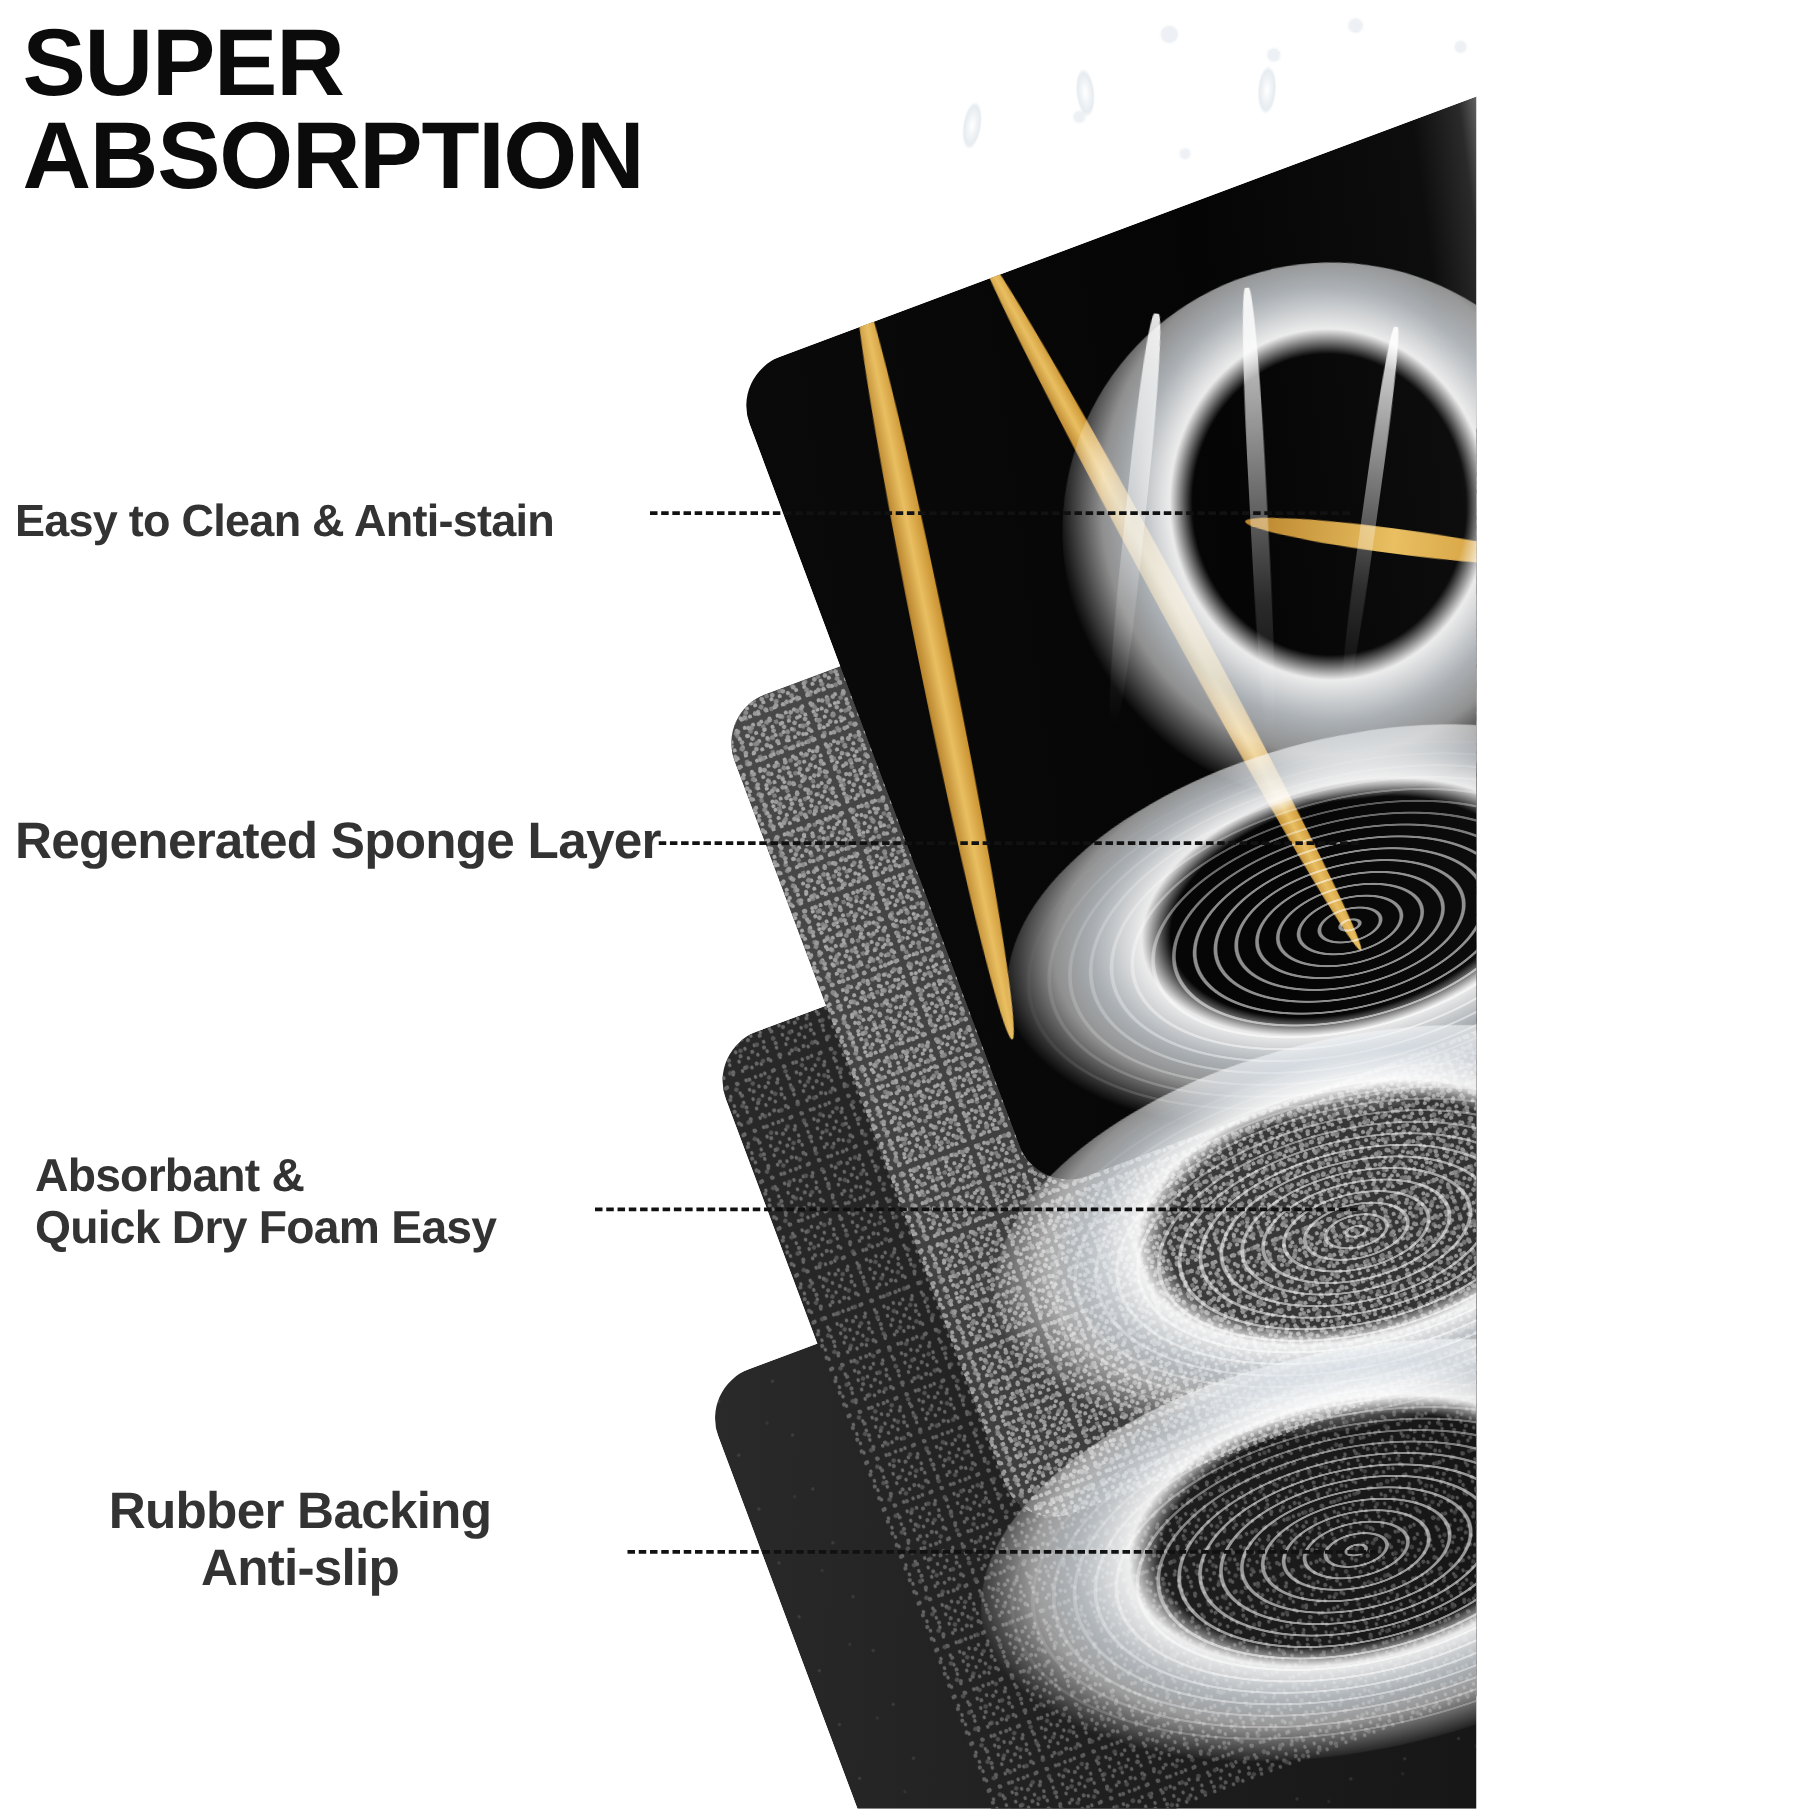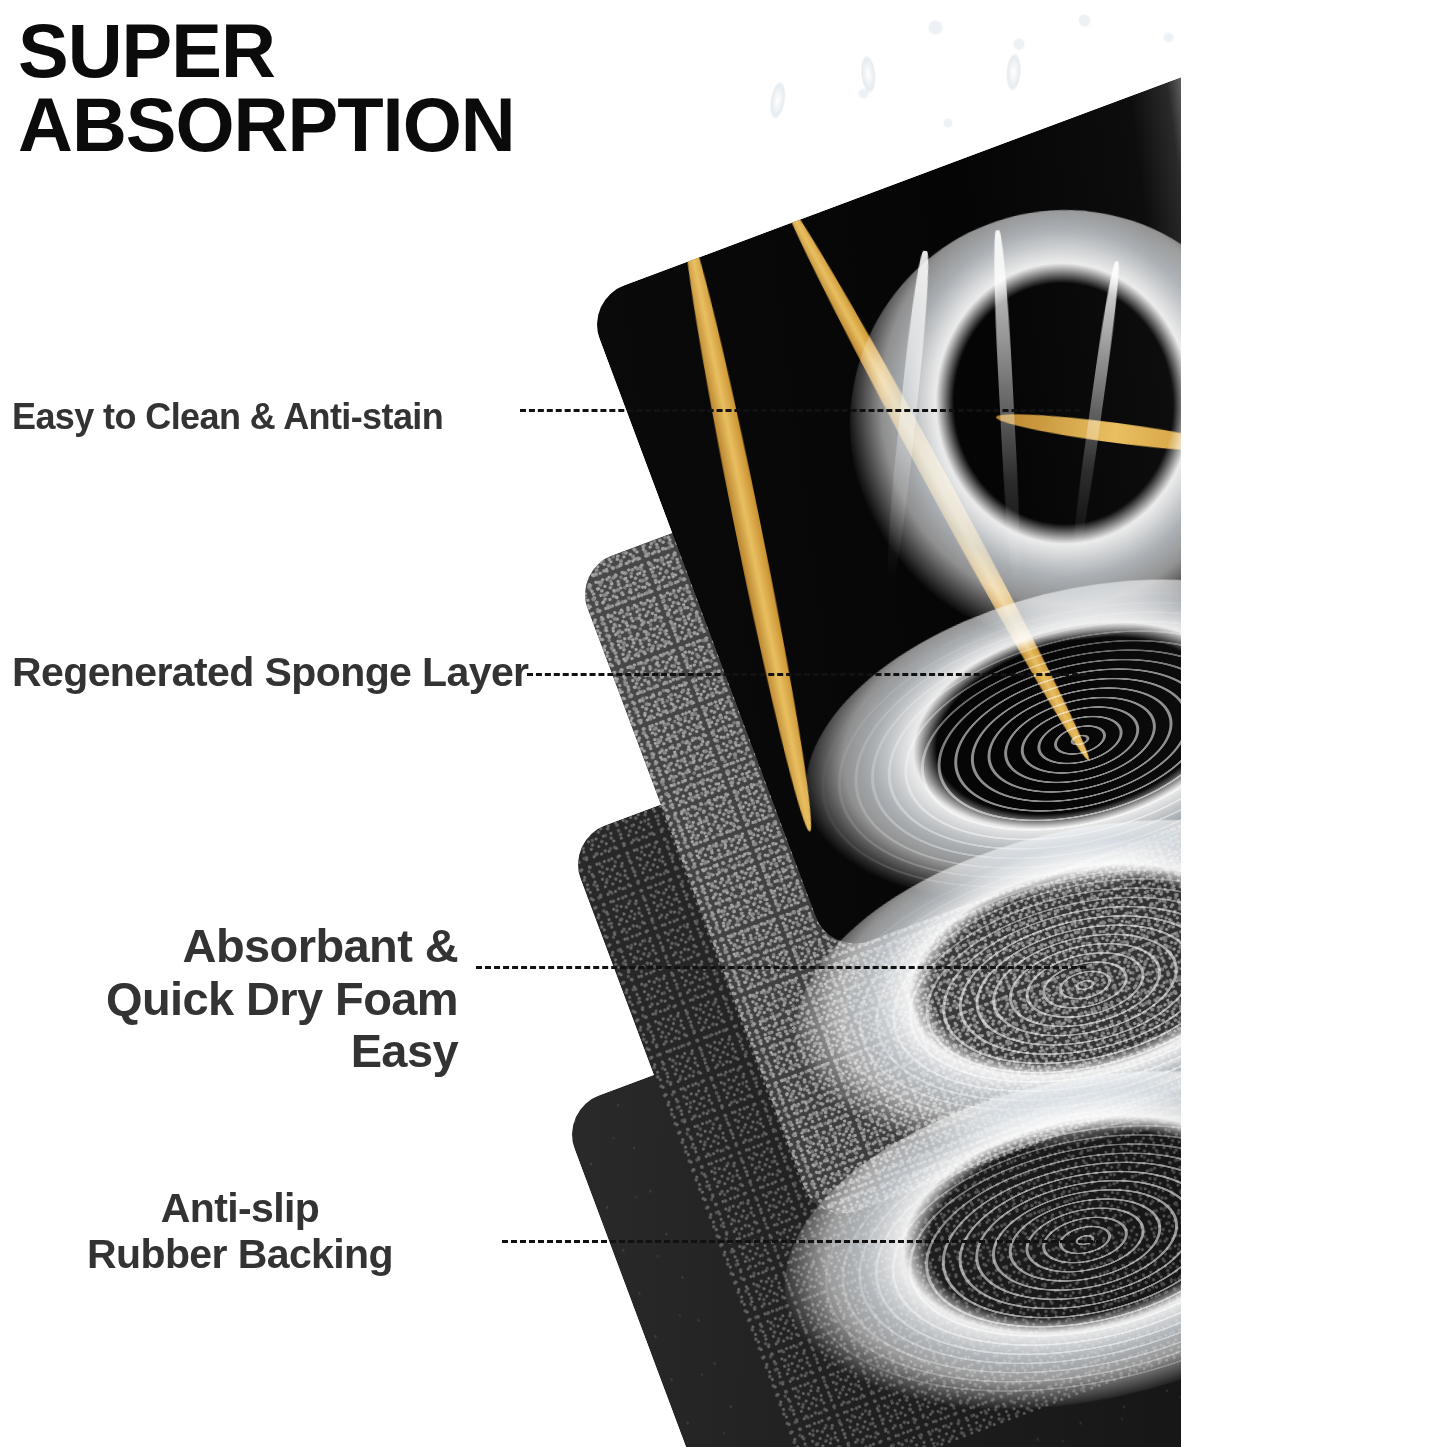--- a/index.html
+++ b/index.html
@@ -30,21 +30,21 @@
     position:absolute;
     font-family:"Liberation Sans", sans-serif;
     font-weight:700;
     color:#333333;
     z-index:60;
     line-height:1.12;
   }
   .label .ln{display:block;}
   .lbl1{left:12px;top:383px;font-size:36px;letter-spacing:-0.6px;margin-top:14px;}
   .lbl2{left:12px;top:650px;font-size:41px;letter-spacing:-0.6px;}
-  .lbl3{left:28px;top:920px;font-size:47px;letter-spacing:-0.6px;width:430px;text-align:right;}
+  .lbl3{left:28px;top:920px;font-size:37px;letter-spacing:-0.6px;width:430px;text-align:left;}
   .lbl4{left:50px;top:1186px;font-size:41px;letter-spacing:-0.6px;width:380px;text-align:center;}
 
   
   .leader{
     position:absolute;height:0;z-index:55;
     border-top:3px dashed #111;
   }
   .ld1{left:520px;top:409px;width:560px;}
   .ld2{left:527px;top:673px;width:560px;}
   .ld3{left:476px;top:966px;width:610px;}
@@ -246,22 +246,22 @@
     <span class="ln">Easy to Clean &amp; Anti-stain</span>
   </div>
   <div class="label lbl2">
     <span class="ln">Regenerated Sponge Layer</span>
   </div>
   <div class="label lbl3">
     <span class="ln">Absorbant &amp;</span>
     <span class="ln">Quick Dry Foam Easy</span>
   </div>
   <div class="label lbl4">
+    <span class="ln">Rubber Backing</span>
     <span class="ln">Anti-slip</span>
-    <span class="ln">Rubber Backing</span>
   </div>
 
   <div class="leader ld1"></div>
   <div class="leader ld2"></div>
   <div class="leader ld3"></div>
   <div class="leader ld4"></div>
 
 </div>
 
 </body></html>

